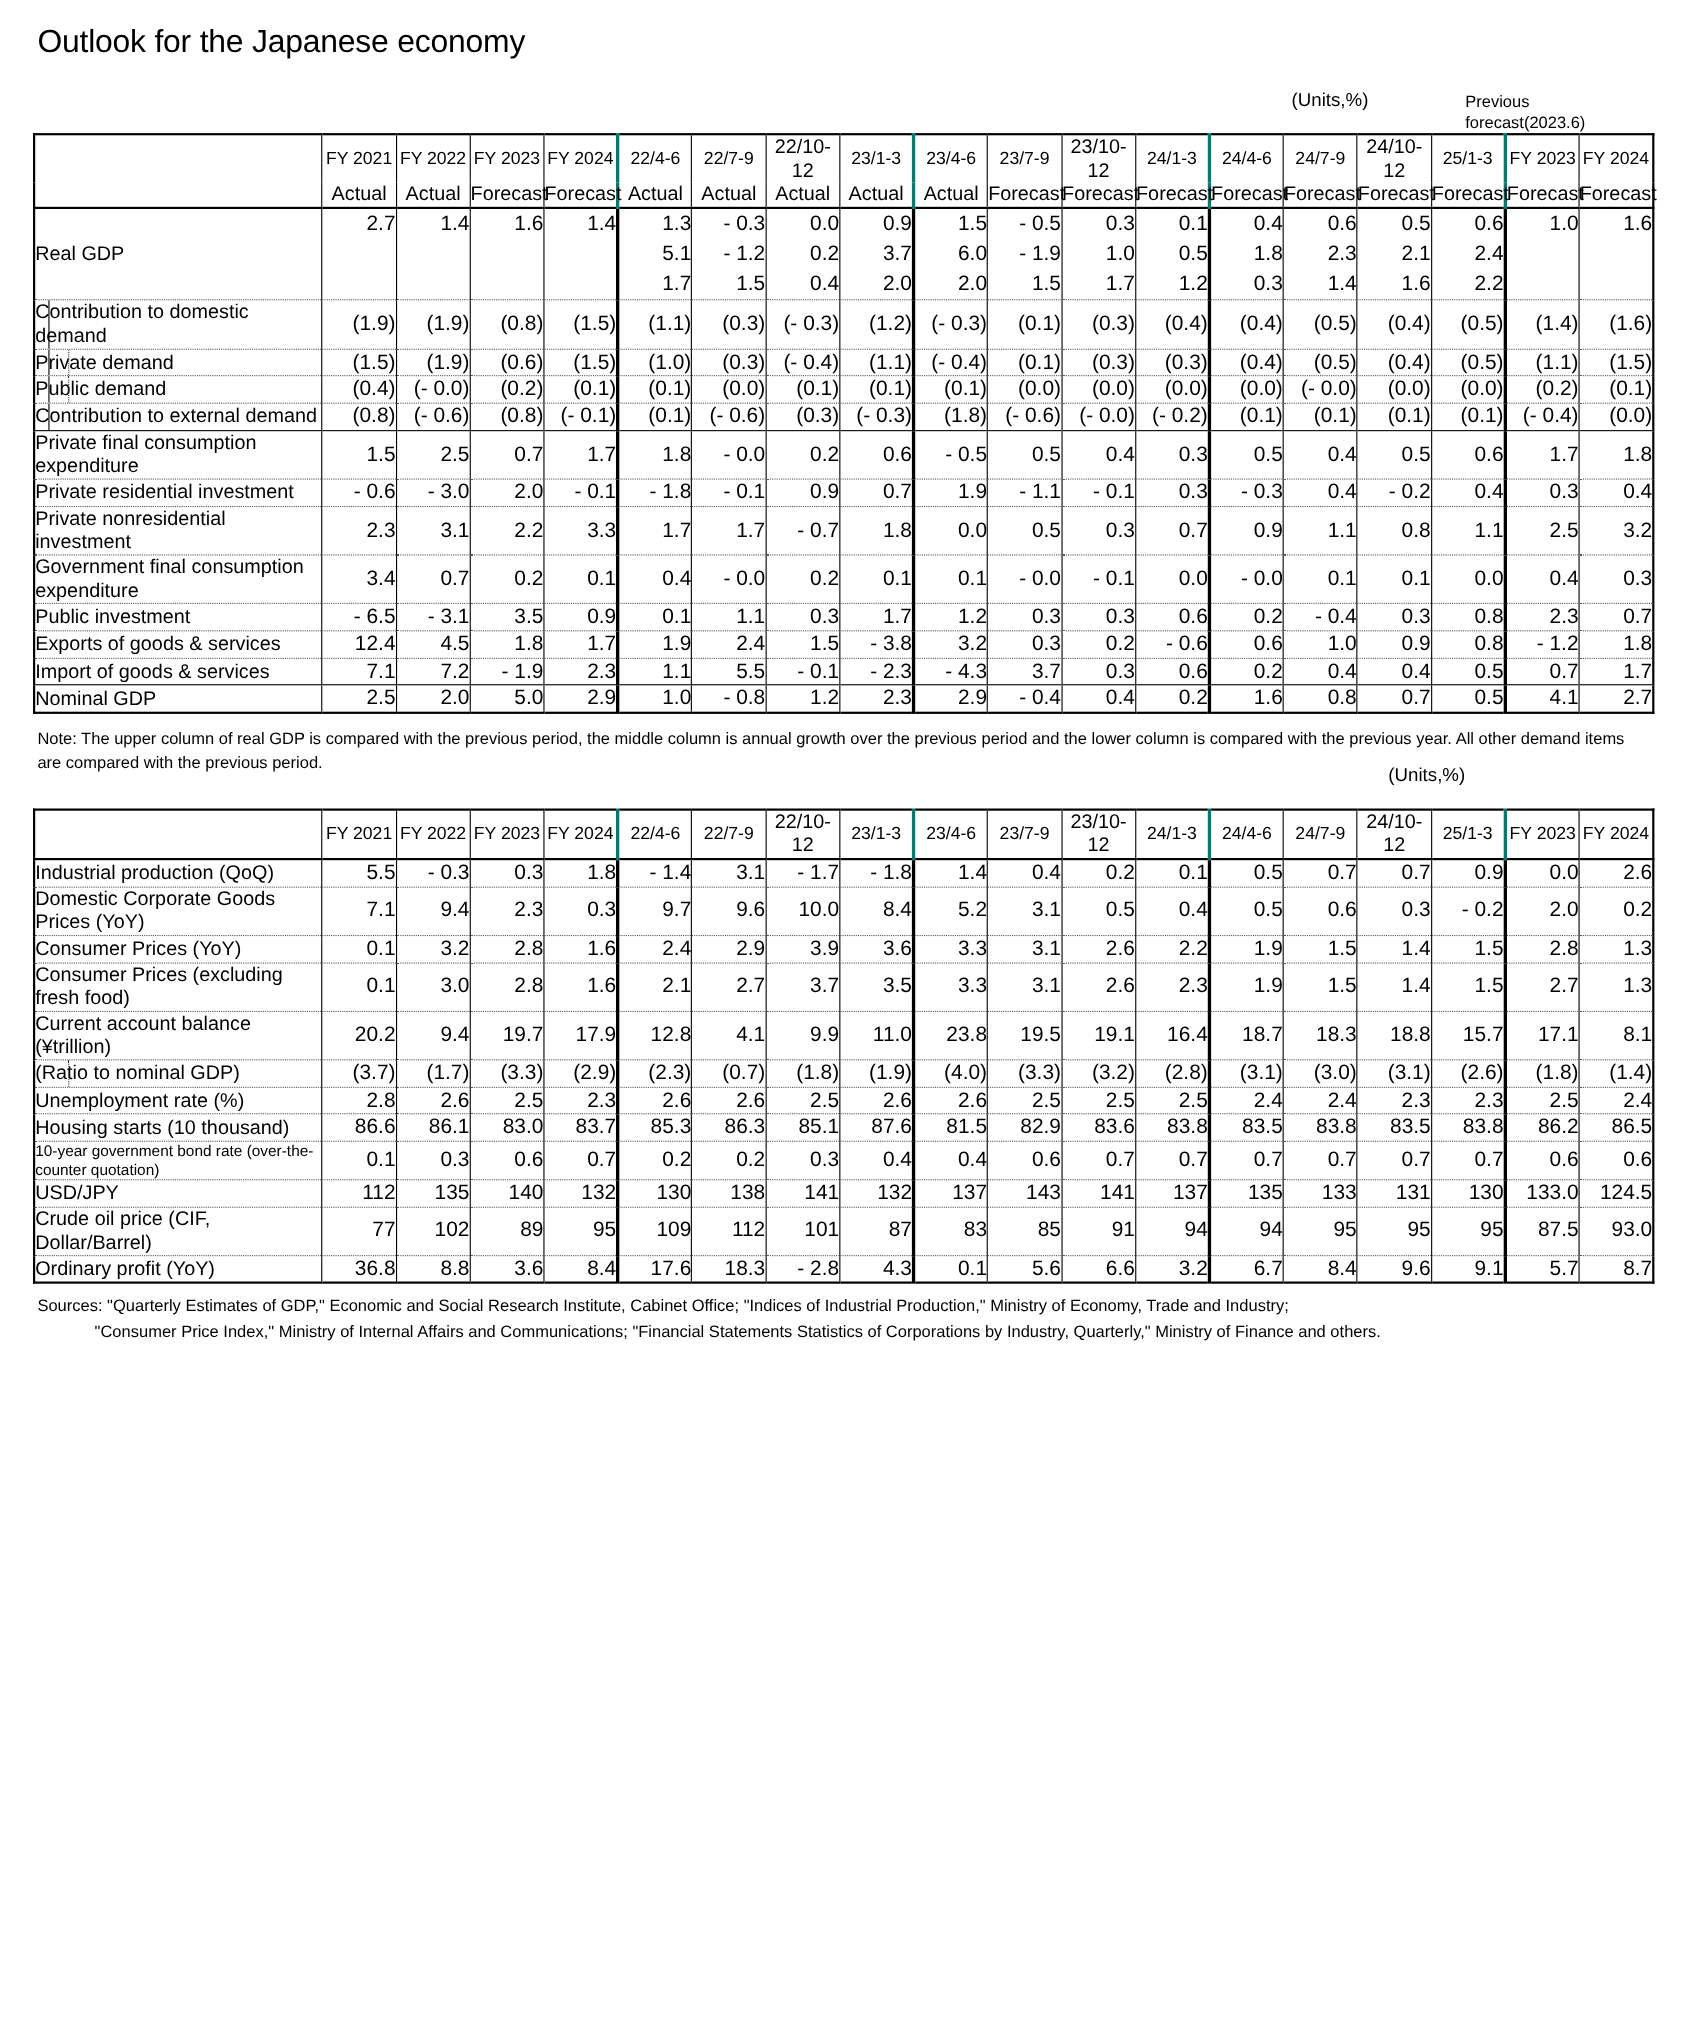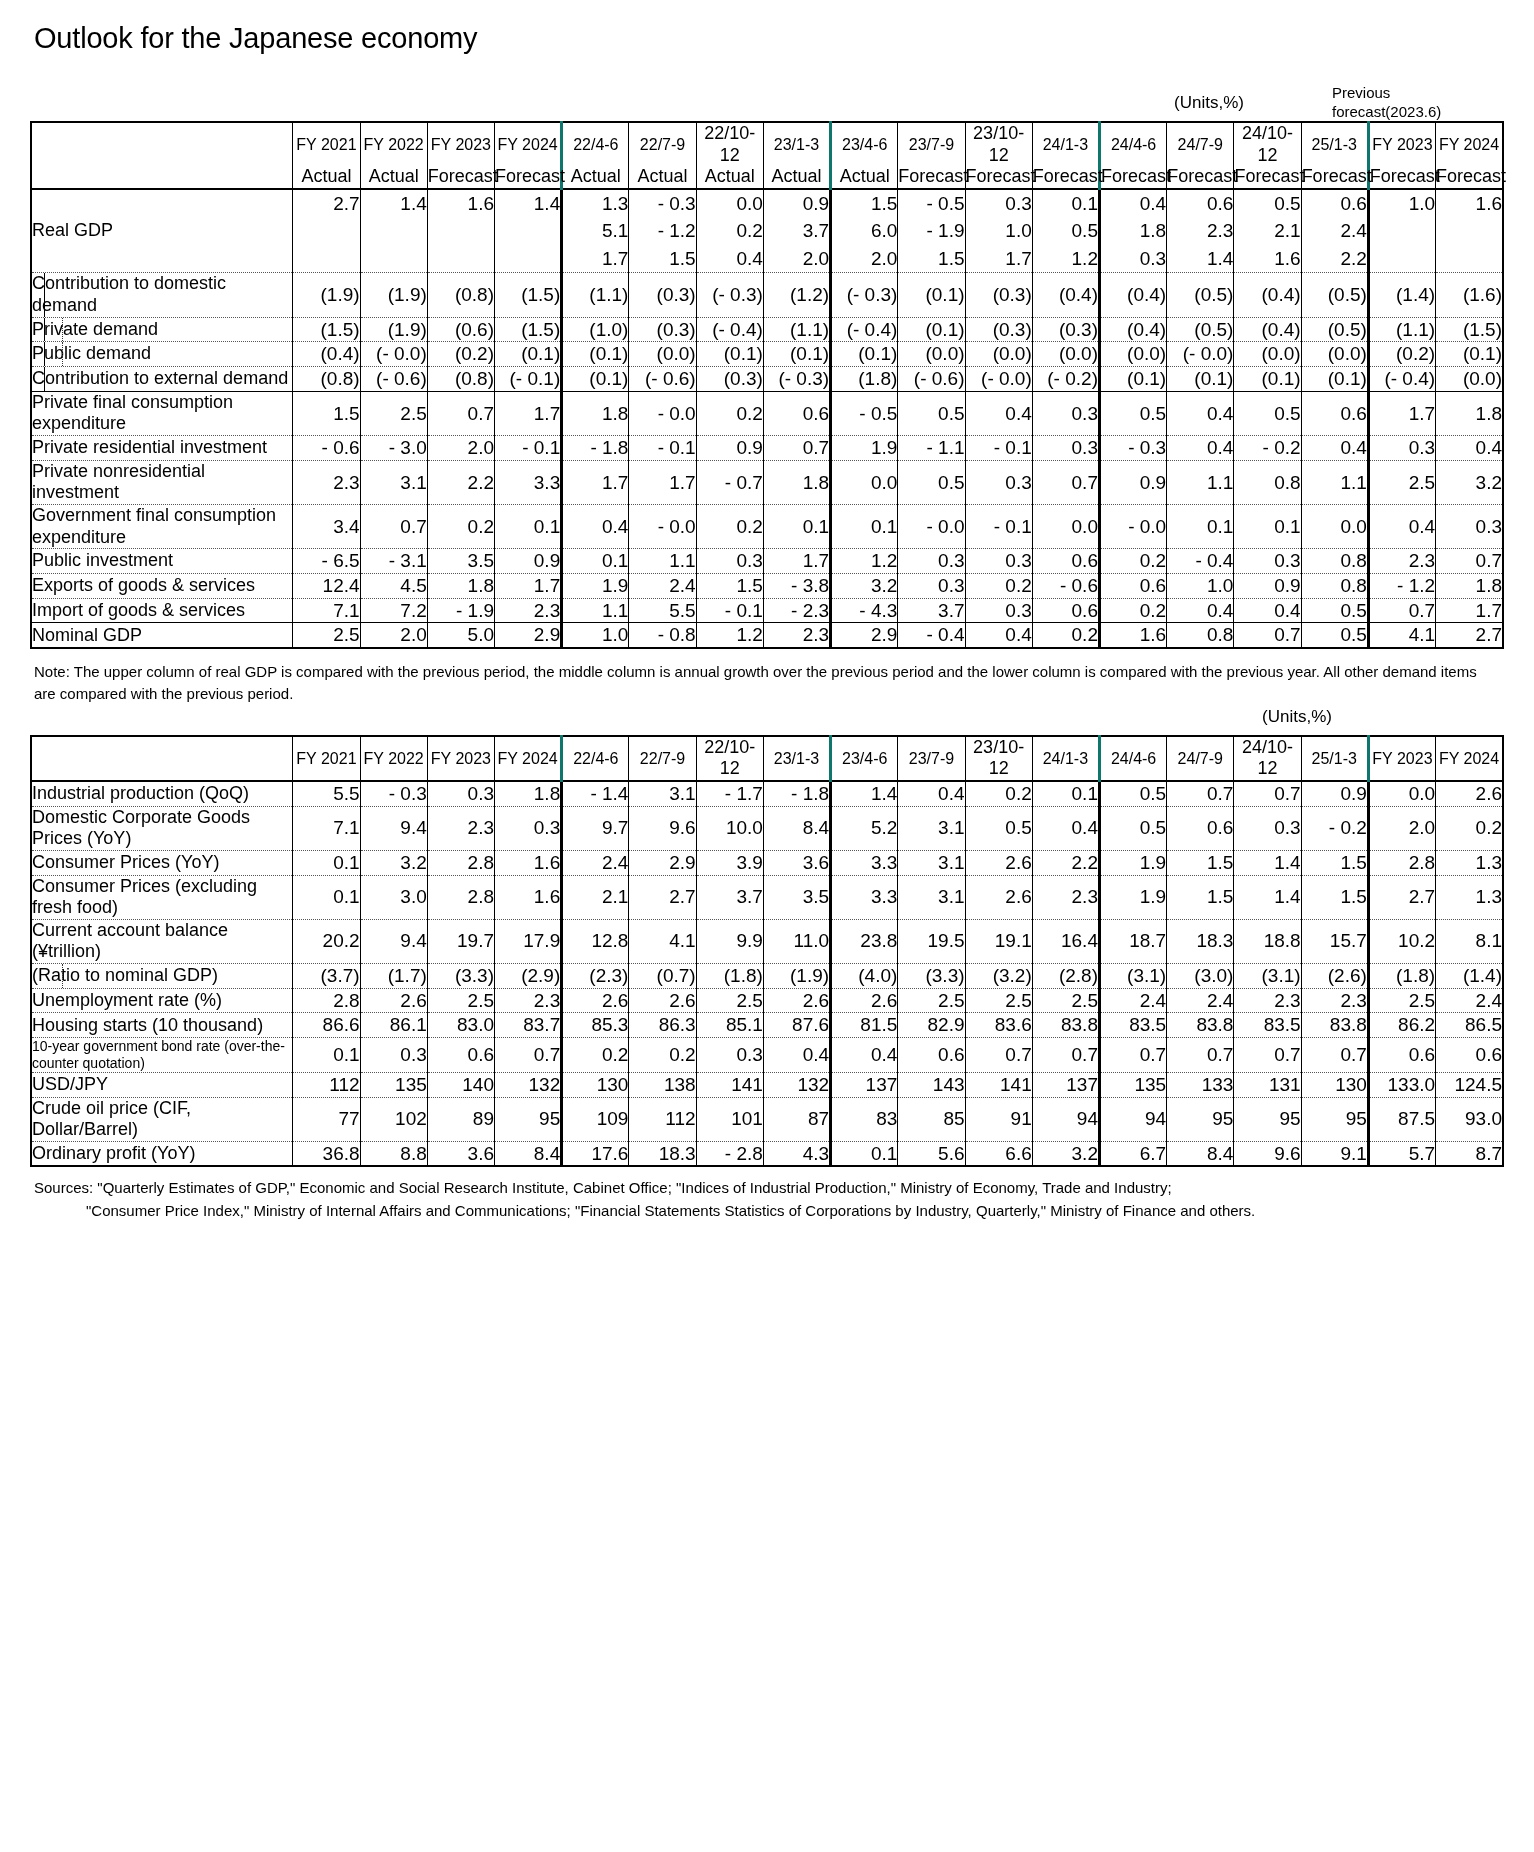--- a/index.html
+++ b/index.html
@@ -31,21 +31,21 @@
     margin: 26px 0 10px 4px;
   }
 
   .units-row {
     position: relative;
     height: 52px;
   }
   .units-label {
     position: absolute;
     right: 260px;
-    bottom: 8px;
+    bottom: 20px;
     font-size: 17px;
   }
   .units-label.t2 { right: 172px; }
   .prev-forecast-label {
     position: absolute;
     right: 12px;
     bottom: 0px;
     font-size: 15px;
     line-height: 1.22;
     width: 160px;
@@ -749,21 +749,21 @@
           <td class="cell">9.9</td>
           <td class="cell">11.0</td>
           <td class="cell gstart">23.8</td>
           <td class="cell">19.5</td>
           <td class="cell">19.1</td>
           <td class="cell">16.4</td>
           <td class="cell gstart">18.7</td>
           <td class="cell">18.3</td>
           <td class="cell">18.8</td>
           <td class="cell">15.7</td>
-          <td class="cell gstart">10.2</td>
+          <td class="cell gstart">17.1</td>
           <td class="cell rend">8.1</td>
         </tr>
         <tr>
           <td class="lbl lbl-ind2"><span class="tickL2"></span><span>(Ratio to nominal GDP)</span></td>
           <td class="cell">(3.7)</td>
           <td class="cell">(1.7)</td>
           <td class="cell">(3.3)</td>
           <td class="cell">(2.9)</td>
           <td class="cell gstart">(2.3)</td>
           <td class="cell">(0.7)</td>

